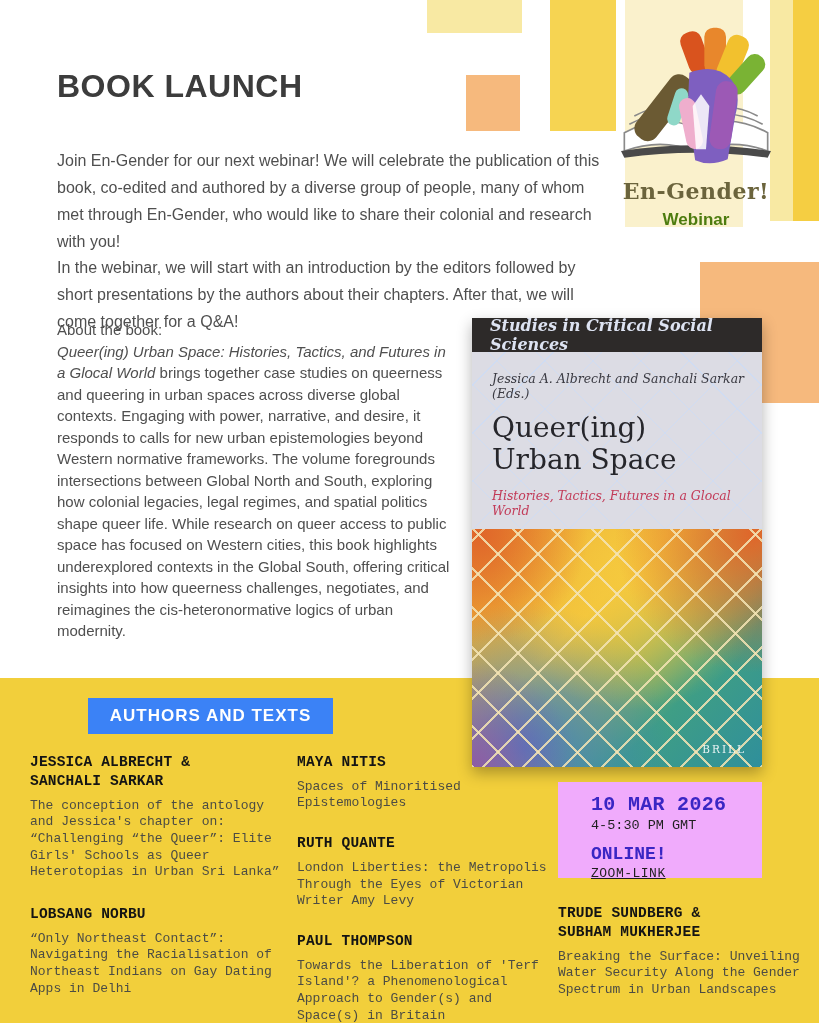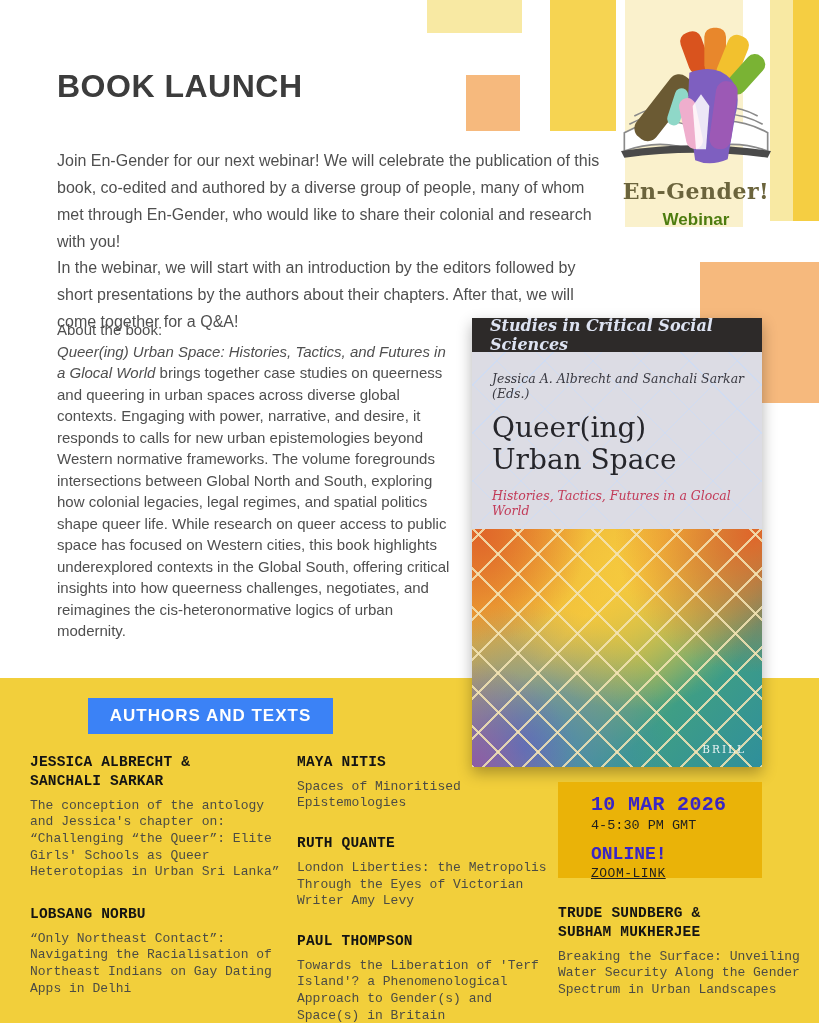--- a/index.html
+++ b/index.html
@@ -67,21 +67,21 @@
   .col{position:absolute;z-index:3;font-family:Liberation Mono, monospace;}
   .col-1{left:30px;top:753px;width:256px;}
   .col-2{left:297px;top:753px;width:252px;}
   .col-3{left:558px;top:782px;width:258px;}
   .entry-name{font-size:14.5px;font-weight:800;color:#141414;line-height:1.3;letter-spacing:.2px;white-space:pre-line;}
   .entry-text{font-size:13px;color:#4C4C44;line-height:1.28;margin-top:7px;white-space:pre-line;}
   .entry + .entry{margin-top:24px;}
   .col-2 .entry + .entry{margin-top:22px;}
 
   
-  .event-box{width:204px;height:96px;background:#eab308;box-sizing:border-box;padding:11px 0 0 33px;}
+  .event-box{width:204px;height:96px;background:#f0abfc;box-sizing:border-box;padding:11px 0 0 33px;}
   .event-date{font-size:20px;font-weight:800;color:#3A26C4;letter-spacing:.3px;}
   .event-time{font-size:13.5px;color:#1F1F1F;margin-top:2px;}
   .event-mode{font-size:18px;font-weight:800;color:#3A26C4;margin-top:11px;}
   .event-link{display:inline-block;font-size:13px;color:#1F1F1F;text-decoration:underline;letter-spacing:.5px;margin-top:2px;cursor:pointer;}
   .entry-trude{margin-top:26px;}
 </style>
 </head>
 <body>
 
 <div class="poster">

